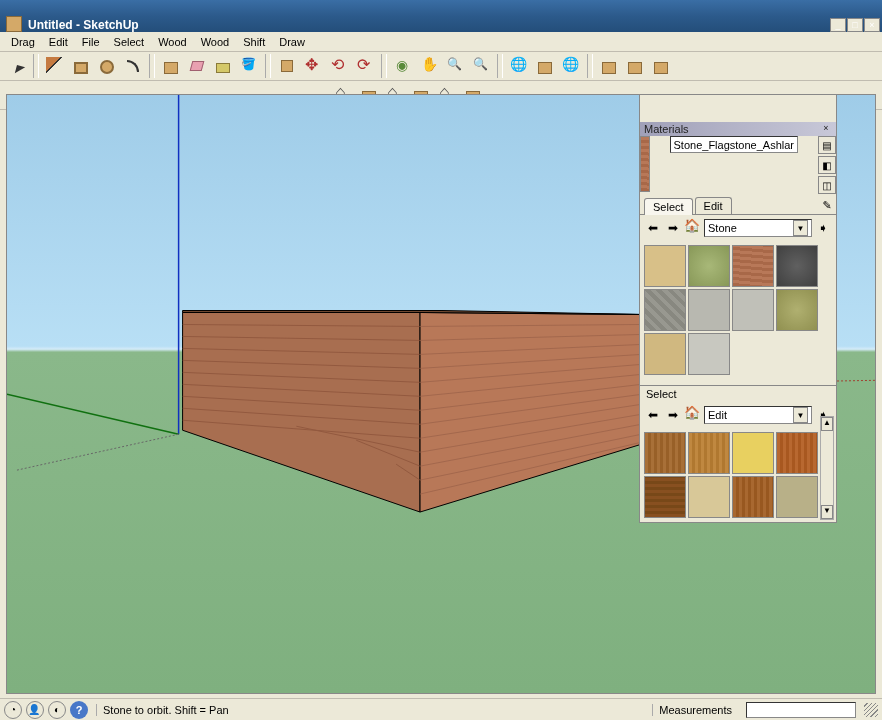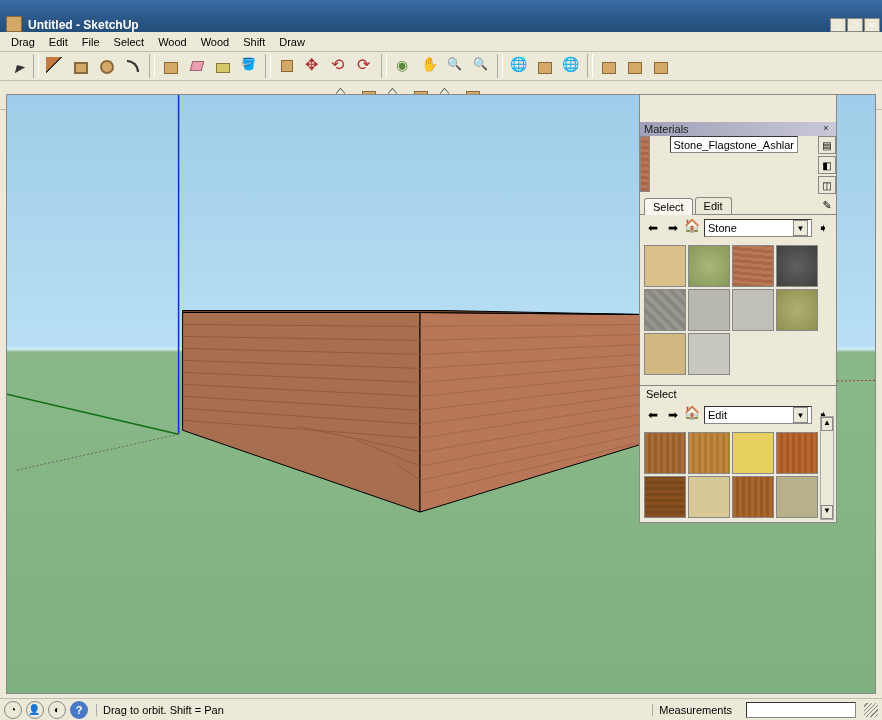--- a/index.html
+++ b/index.html
@@ -346,17 +346,17 @@
       <div class="scroll-dn">▼</div>
     </div>
   </div>
 </div>
 
 <div class="statusbar">
   <div class="sb-ico">◔</div>
   <div class="sb-ico">👤</div>
   <div class="sb-ico">◐</div>
   <div class="sb-help">?</div>
-  <div class="sb-hint">Drag to orbit.  Shift = Pan</div>
+  <div class="sb-hint">Stone to orbit.  Shift = Pan</div>
   <div class="sb-meas-lbl">Measurements</div>
   <div class="sb-meas"></div>
   <div class="sb-grip"></div>
 </div>
 
 </body></html>

